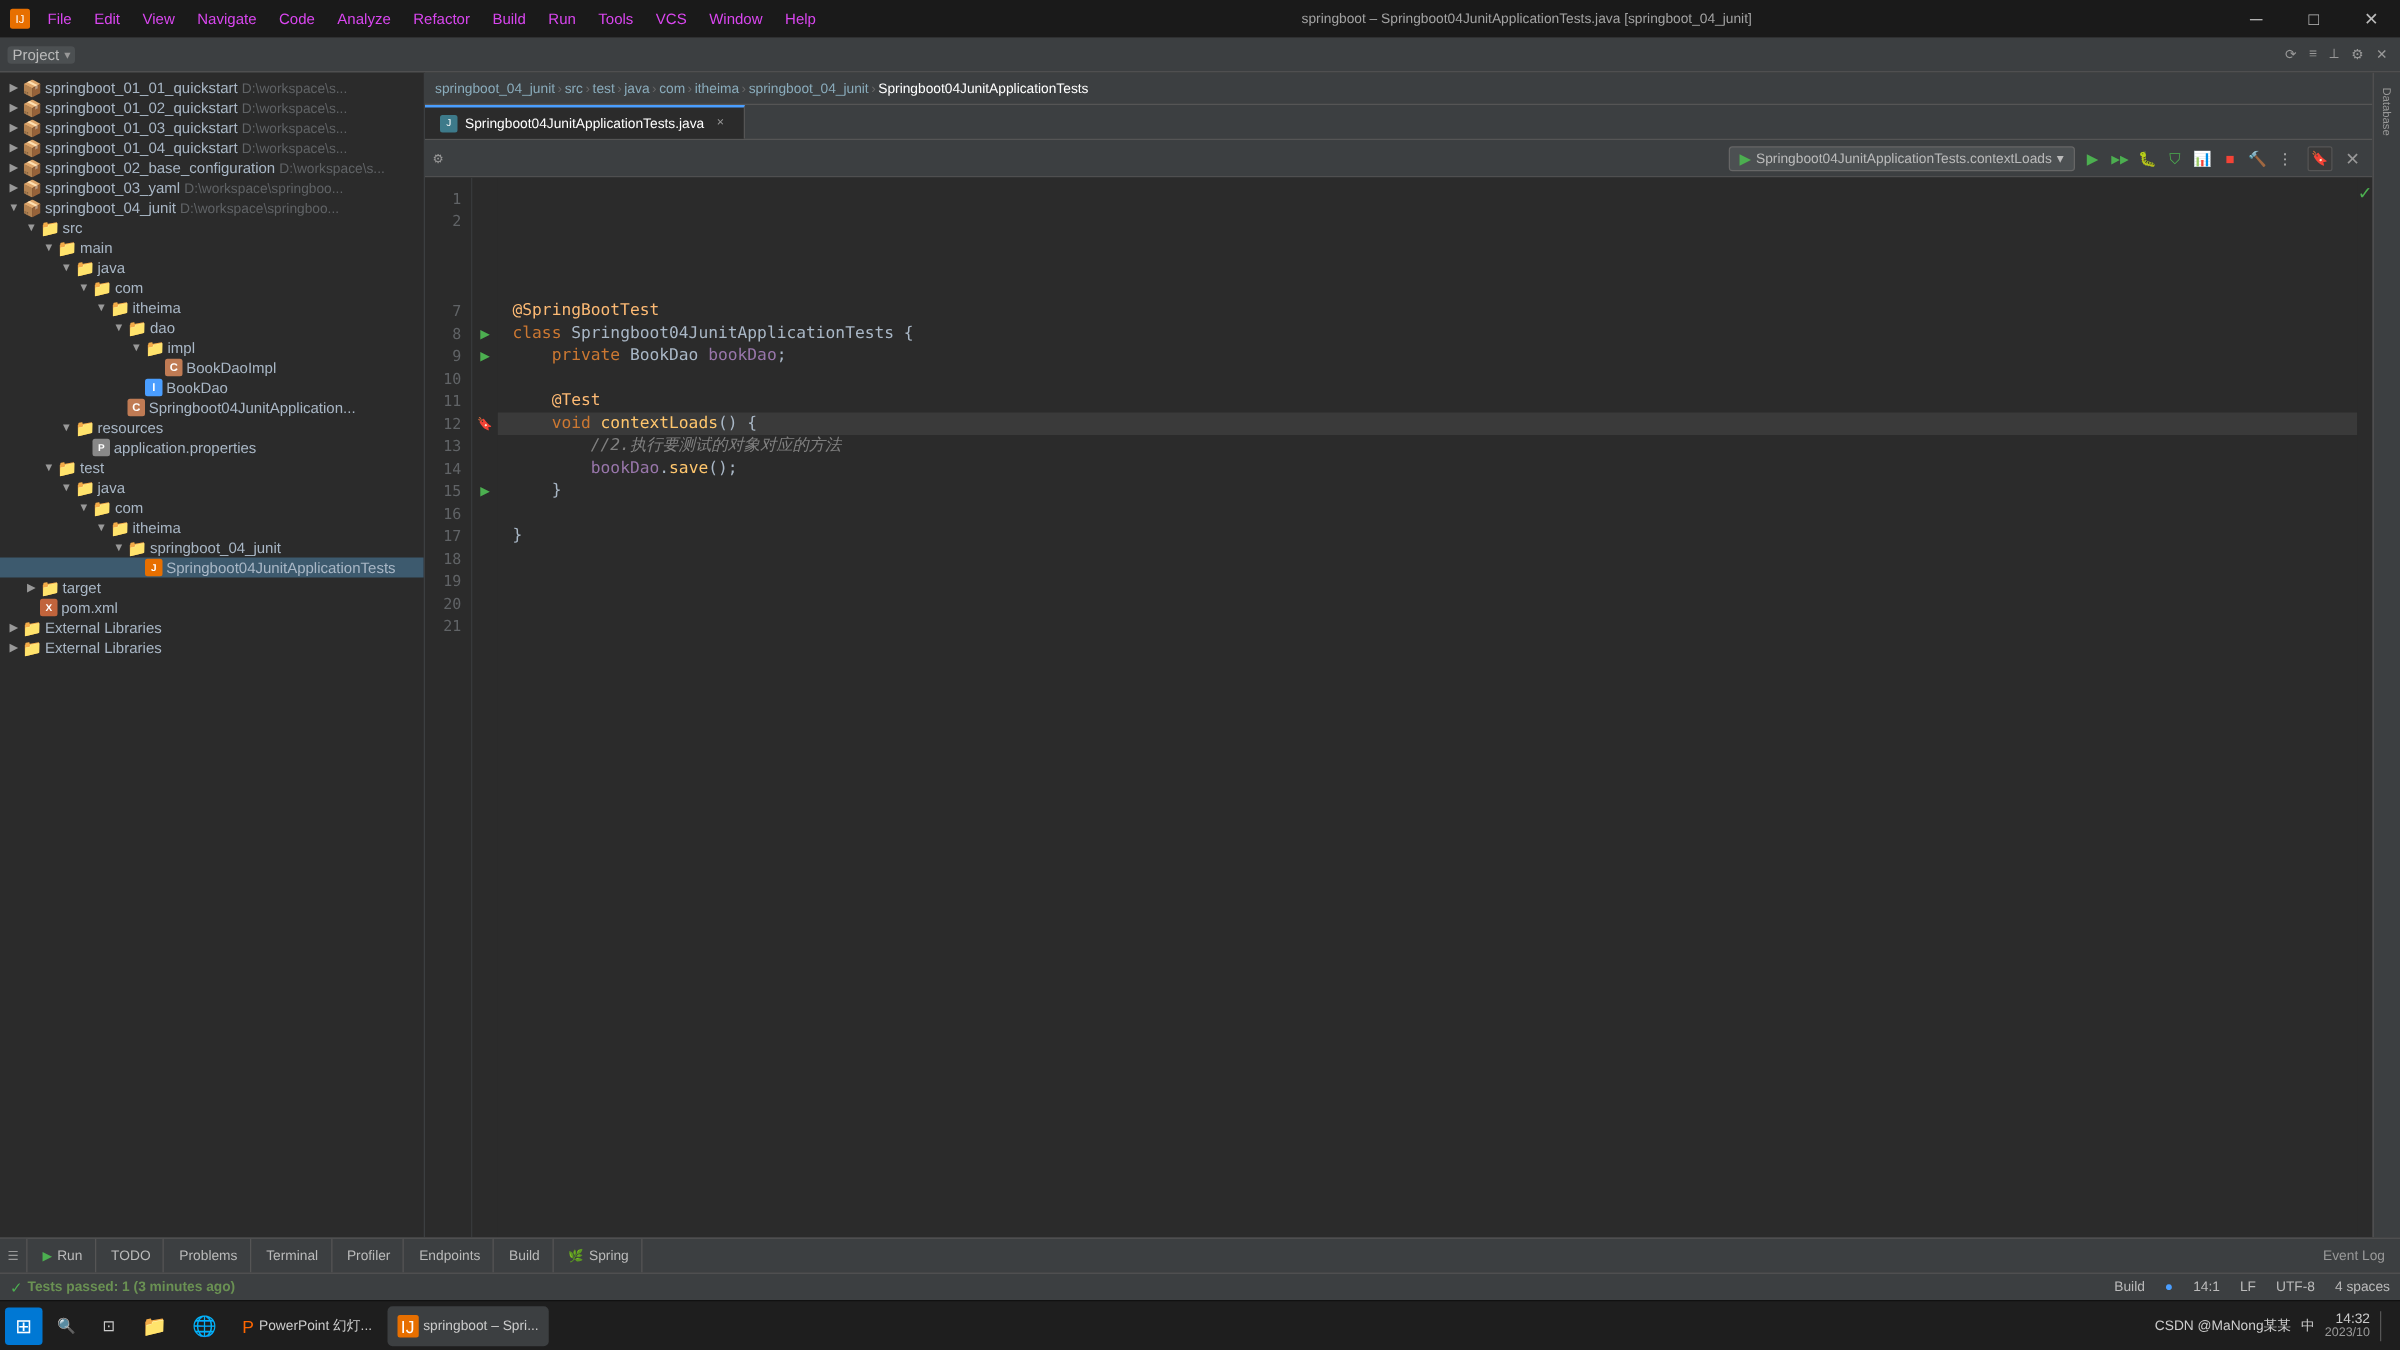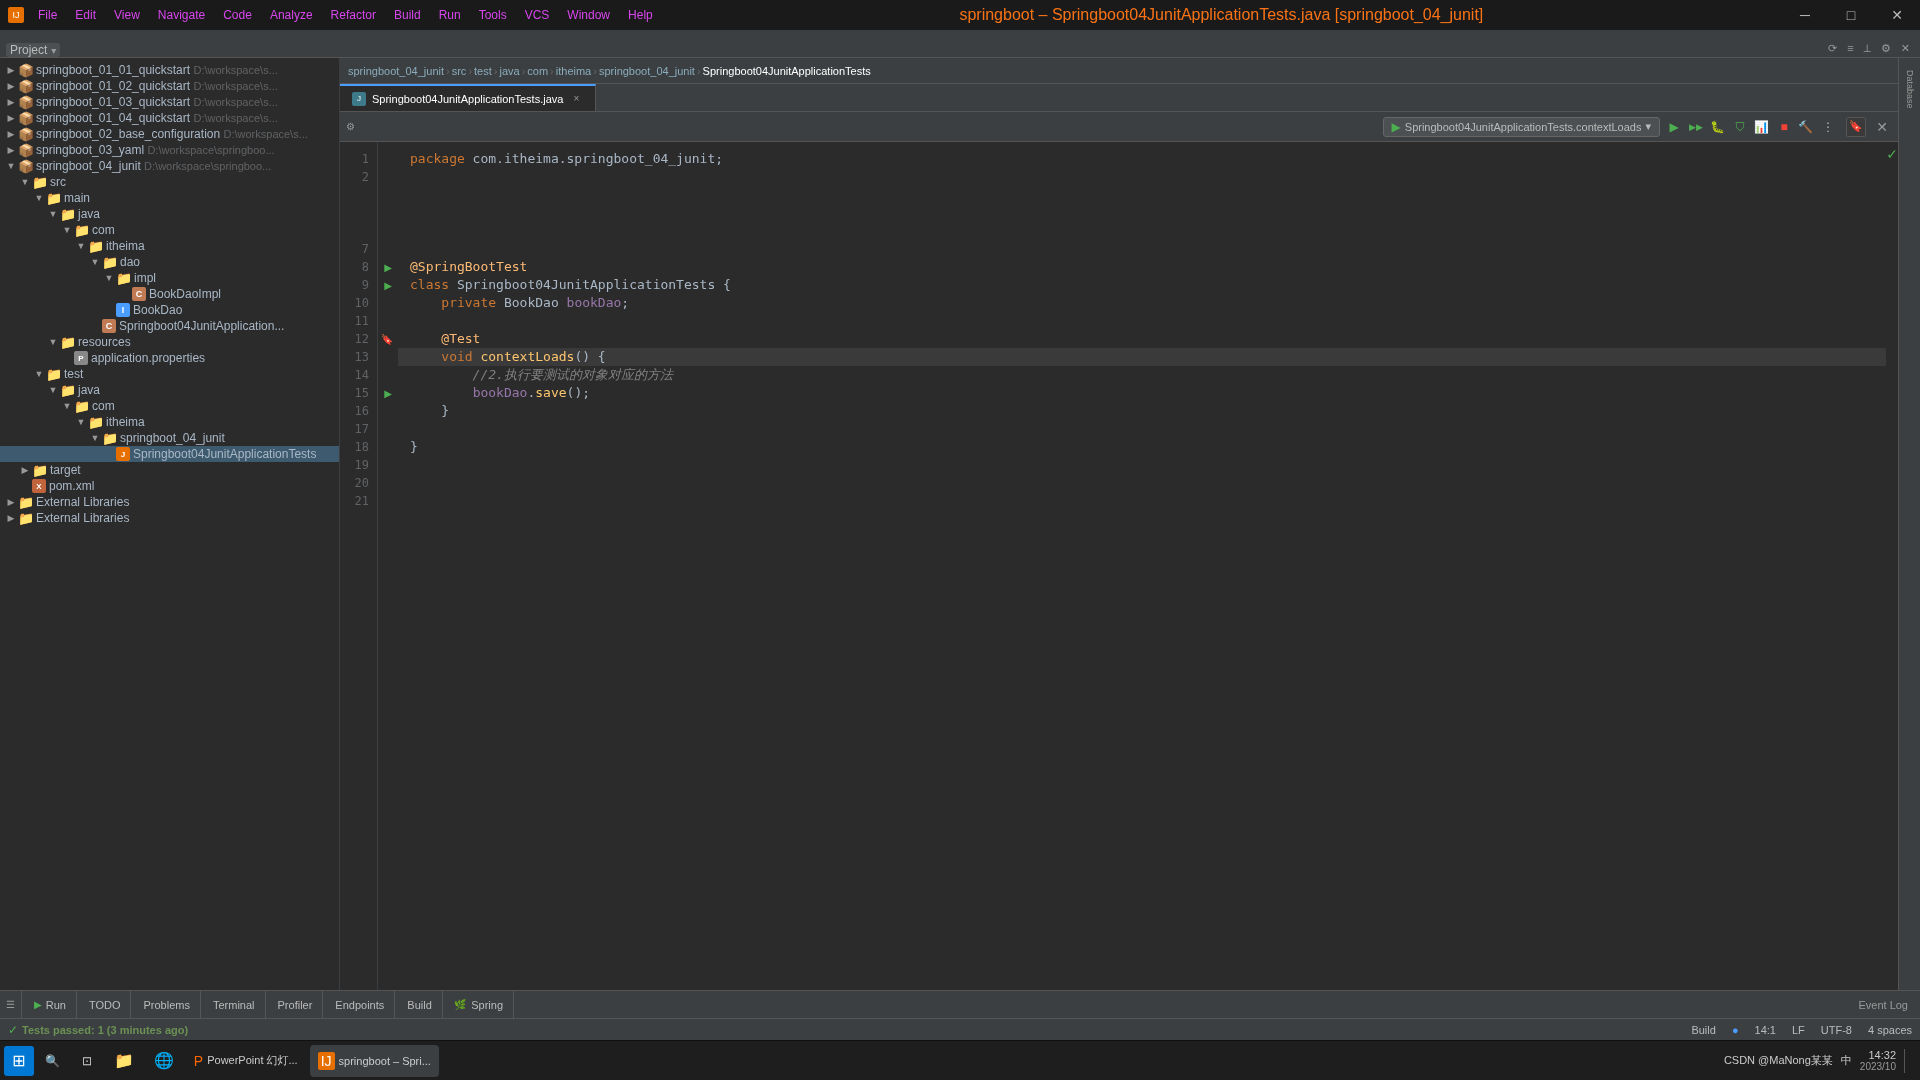--- a/index.html
+++ b/index.html
@@ -1,21 +1,21 @@
 <!DOCTYPE html>
 <html><head>
   <meta charset="utf-8">
   <style>
     * { margin: 0; padding: 0; box-sizing: border-box; }
     body { width: 1920px; height: 1080px; background: #2b2b2b; font-family: 'Segoe UI', Arial, sans-serif; font-size: 12px; color: #a9b7c6; overflow: hidden; display: flex; flex-direction: column; }
     .title-bar-menu { display: flex; gap: 2px; }
     .title-bar-menu span { padding: 2px 8px; font-size: 12px; color: #d946ef; cursor: pointer; }
 
     
-    .nav-bar { height: 28px; background: #3c3f41; display: flex; align-items: flex-end; padding: 0 6px; gap: 2px; border-bottom: 1px solid #555; font-size: 12px; }
+    .nav-bar { height: 28px; background: #3c3f41; display: flex; align-items: center; padding: 0 6px; gap: 2px; border-bottom: 1px solid #555; font-size: 12px; }
 
     
     .breadcrumb-bar { height: 26px; background: #3c3f41; display: flex; align-items: center; padding: 0 8px; gap: 2px; border-bottom: 1px solid #555; font-size: 11px; color: #999; }
     .bread-item { color: #8aacbc; cursor: pointer; }
     .bread-sep { color: #666; }
 
     
     .tab-bar { height: 28px; background: #3c3f41; display: flex; align-items: stretch; border-bottom: 1px solid #555; }
     .tab { display: flex; align-items: center; padding: 0 12px; gap: 6px; font-size: 11px; color: #bbb; cursor: pointer; border-right: 1px solid #555; background: #3c3f41; }
     .tab.active { background: #2b2b2b; color: #fff; border-top: 2px solid #4a9eff; }
@@ -80,21 +80,21 @@
     ::-webkit-scrollbar-thumb { background: #555; border-radius: 4px; }
 
     
     .taskbar { height: 40px; background: #1e1e1e; display: flex; align-items: center; gap: 4px; padding: 0 4px; border-top: 1px solid #111; flex-shrink: 0; }
     .taskbar-btn { height: 32px; display: flex; align-items: center; gap: 4px; padding: 0 8px; cursor: pointer; border-radius: 4px; color: #ccc; font-size: 11px; }
     .taskbar-btn.active { background: #3c3f41; }
     .taskbar-right { margin-left: auto; display: flex; align-items: center; gap: 8px; padding-right: 8px; color: #ccc; font-size: 11px; }
 
     
     .win-title-bar { height: 30px; background: #1a1a1a; display: flex; align-items: center; }
-    .win-title-center { flex: 1; text-align: center; font-size: 16px; color: #f97316; }
+    .win-title-center { flex: 1; text-align: center; font-size: 11px; color: #a3a3a3; }
     .win-controls { display: flex; }
     .win-ctrl-btn { width: 46px; height: 30px; display: flex; align-items: center; justify-content: center; cursor: pointer; color: #bbb; font-size: 14px; }
 
     .run-config-bar { height: 30px; background: #3c3f41; display: flex; align-items: center; padding: 0 6px; gap: 4px; border-bottom: 1px solid #555; justify-content: flex-end; }
     .run-config-dropdown { background: #4c5052; border: 1px solid #666; padding: 2px 8px; color: #bbb; font-size: 11px; cursor: pointer; border-radius: 3px; display: flex; align-items: center; gap: 4px; }
     .run-config-icons { display: flex; gap: 2px; }
     .run-icon { width: 20px; height: 20px; display: flex; align-items: center; justify-content: center; cursor: pointer; color: #bbb; border-radius: 3px; }
     .run-icon.green { color: #4CAF50; }
     .run-icon.blue { color: #4a9eff; }
     .run-icon.red { color: #f44336; }
@@ -416,21 +416,20 @@
             <div class="gutter-item gutter-run-test">▶</div>
             <div class="gutter-item"></div>
             <div class="gutter-item"></div>
             <div class="gutter-item"></div>
             <div class="gutter-item"></div>
             <div class="gutter-item"></div>
             <div class="gutter-item"></div>
           </div>
 
           <div class="code-content">
-            <div class="code-line"><span class="kw">package</span><span class="plain"> com.itheima.springboot_04_junit;</span></div>
             <div class="code-line"></div>
             <div class="code-line"></div>
             <div class="code-line"></div>
             <div class="code-line"></div>
             <div class="code-line"></div>
             <div class="code-line"><span class="ann">@SpringBootTest</span></div>
             <div class="code-line"><span class="kw">class</span><span class="plain"> </span><span class="cls">Springboot04JunitApplicationTests</span><span class="plain"> {</span></div>
             <div class="code-line"><span class="plain">    </span><span class="kw">private</span><span class="plain"> </span><span class="type">BookDao</span><span class="plain"> </span><span class="field">bookDao</span><span class="plain">;</span></div>
             <div class="code-line"></div>
             <div class="code-line"><span class="plain">    </span><span class="ann">@Test</span></div>

